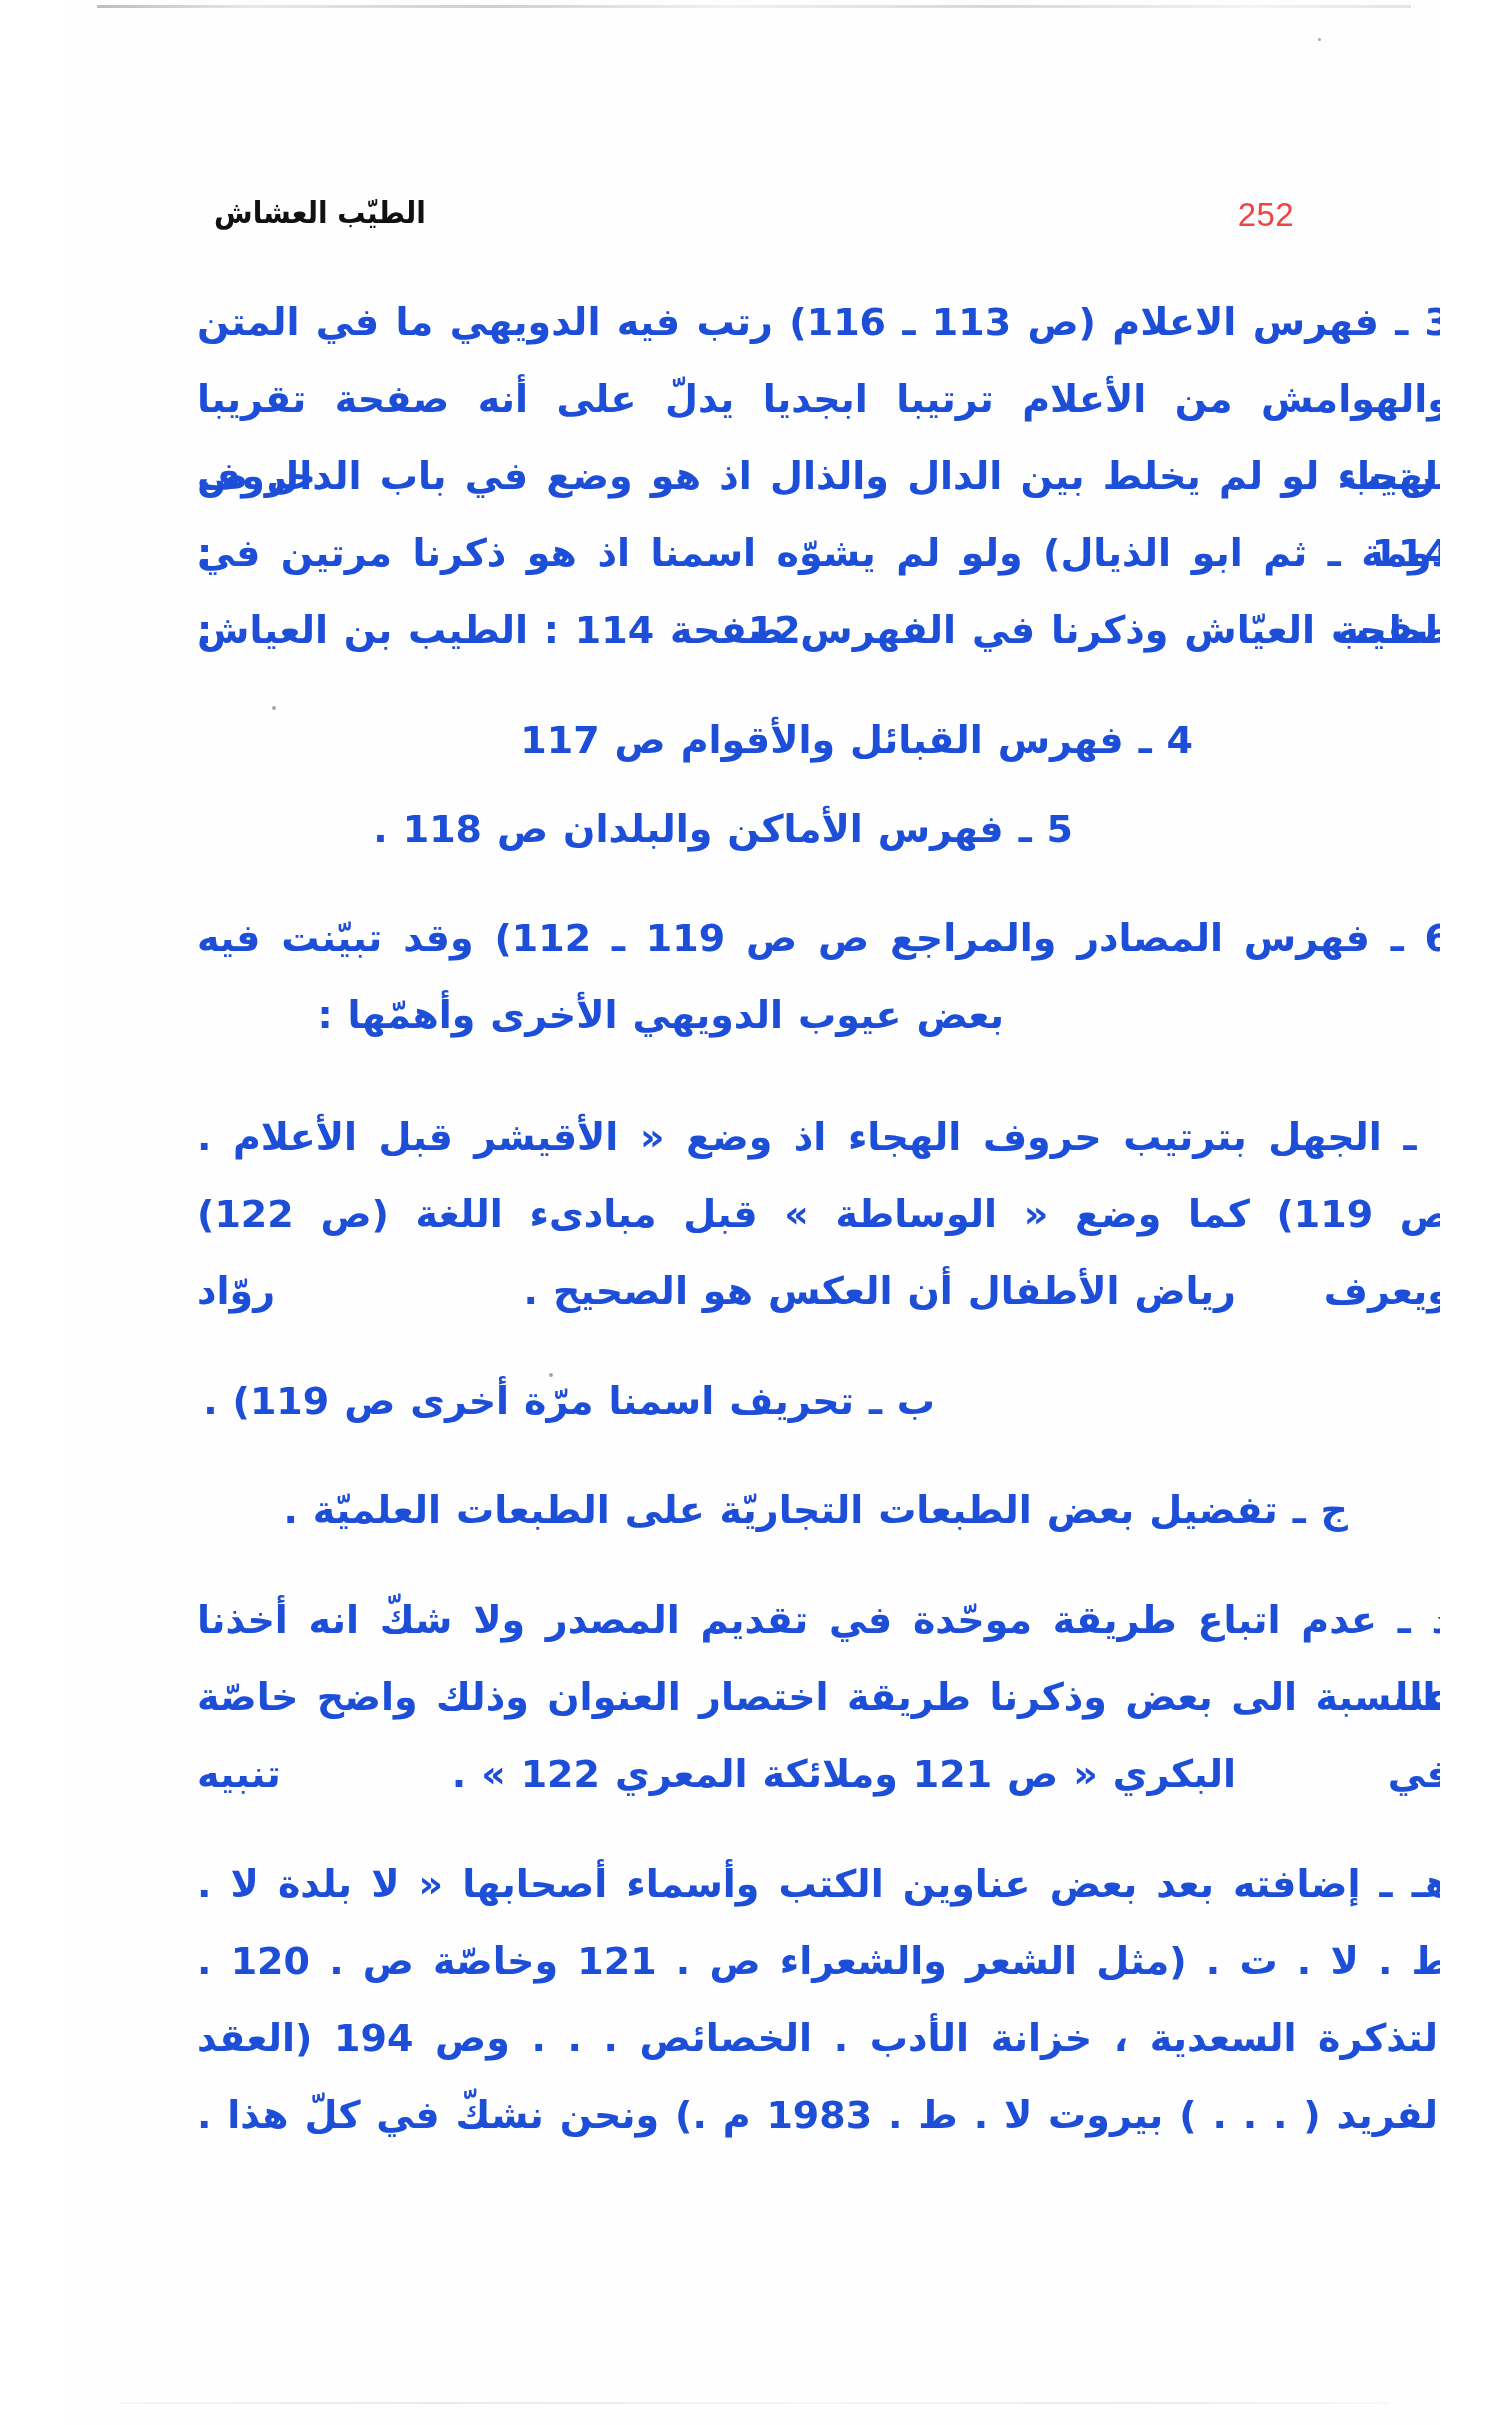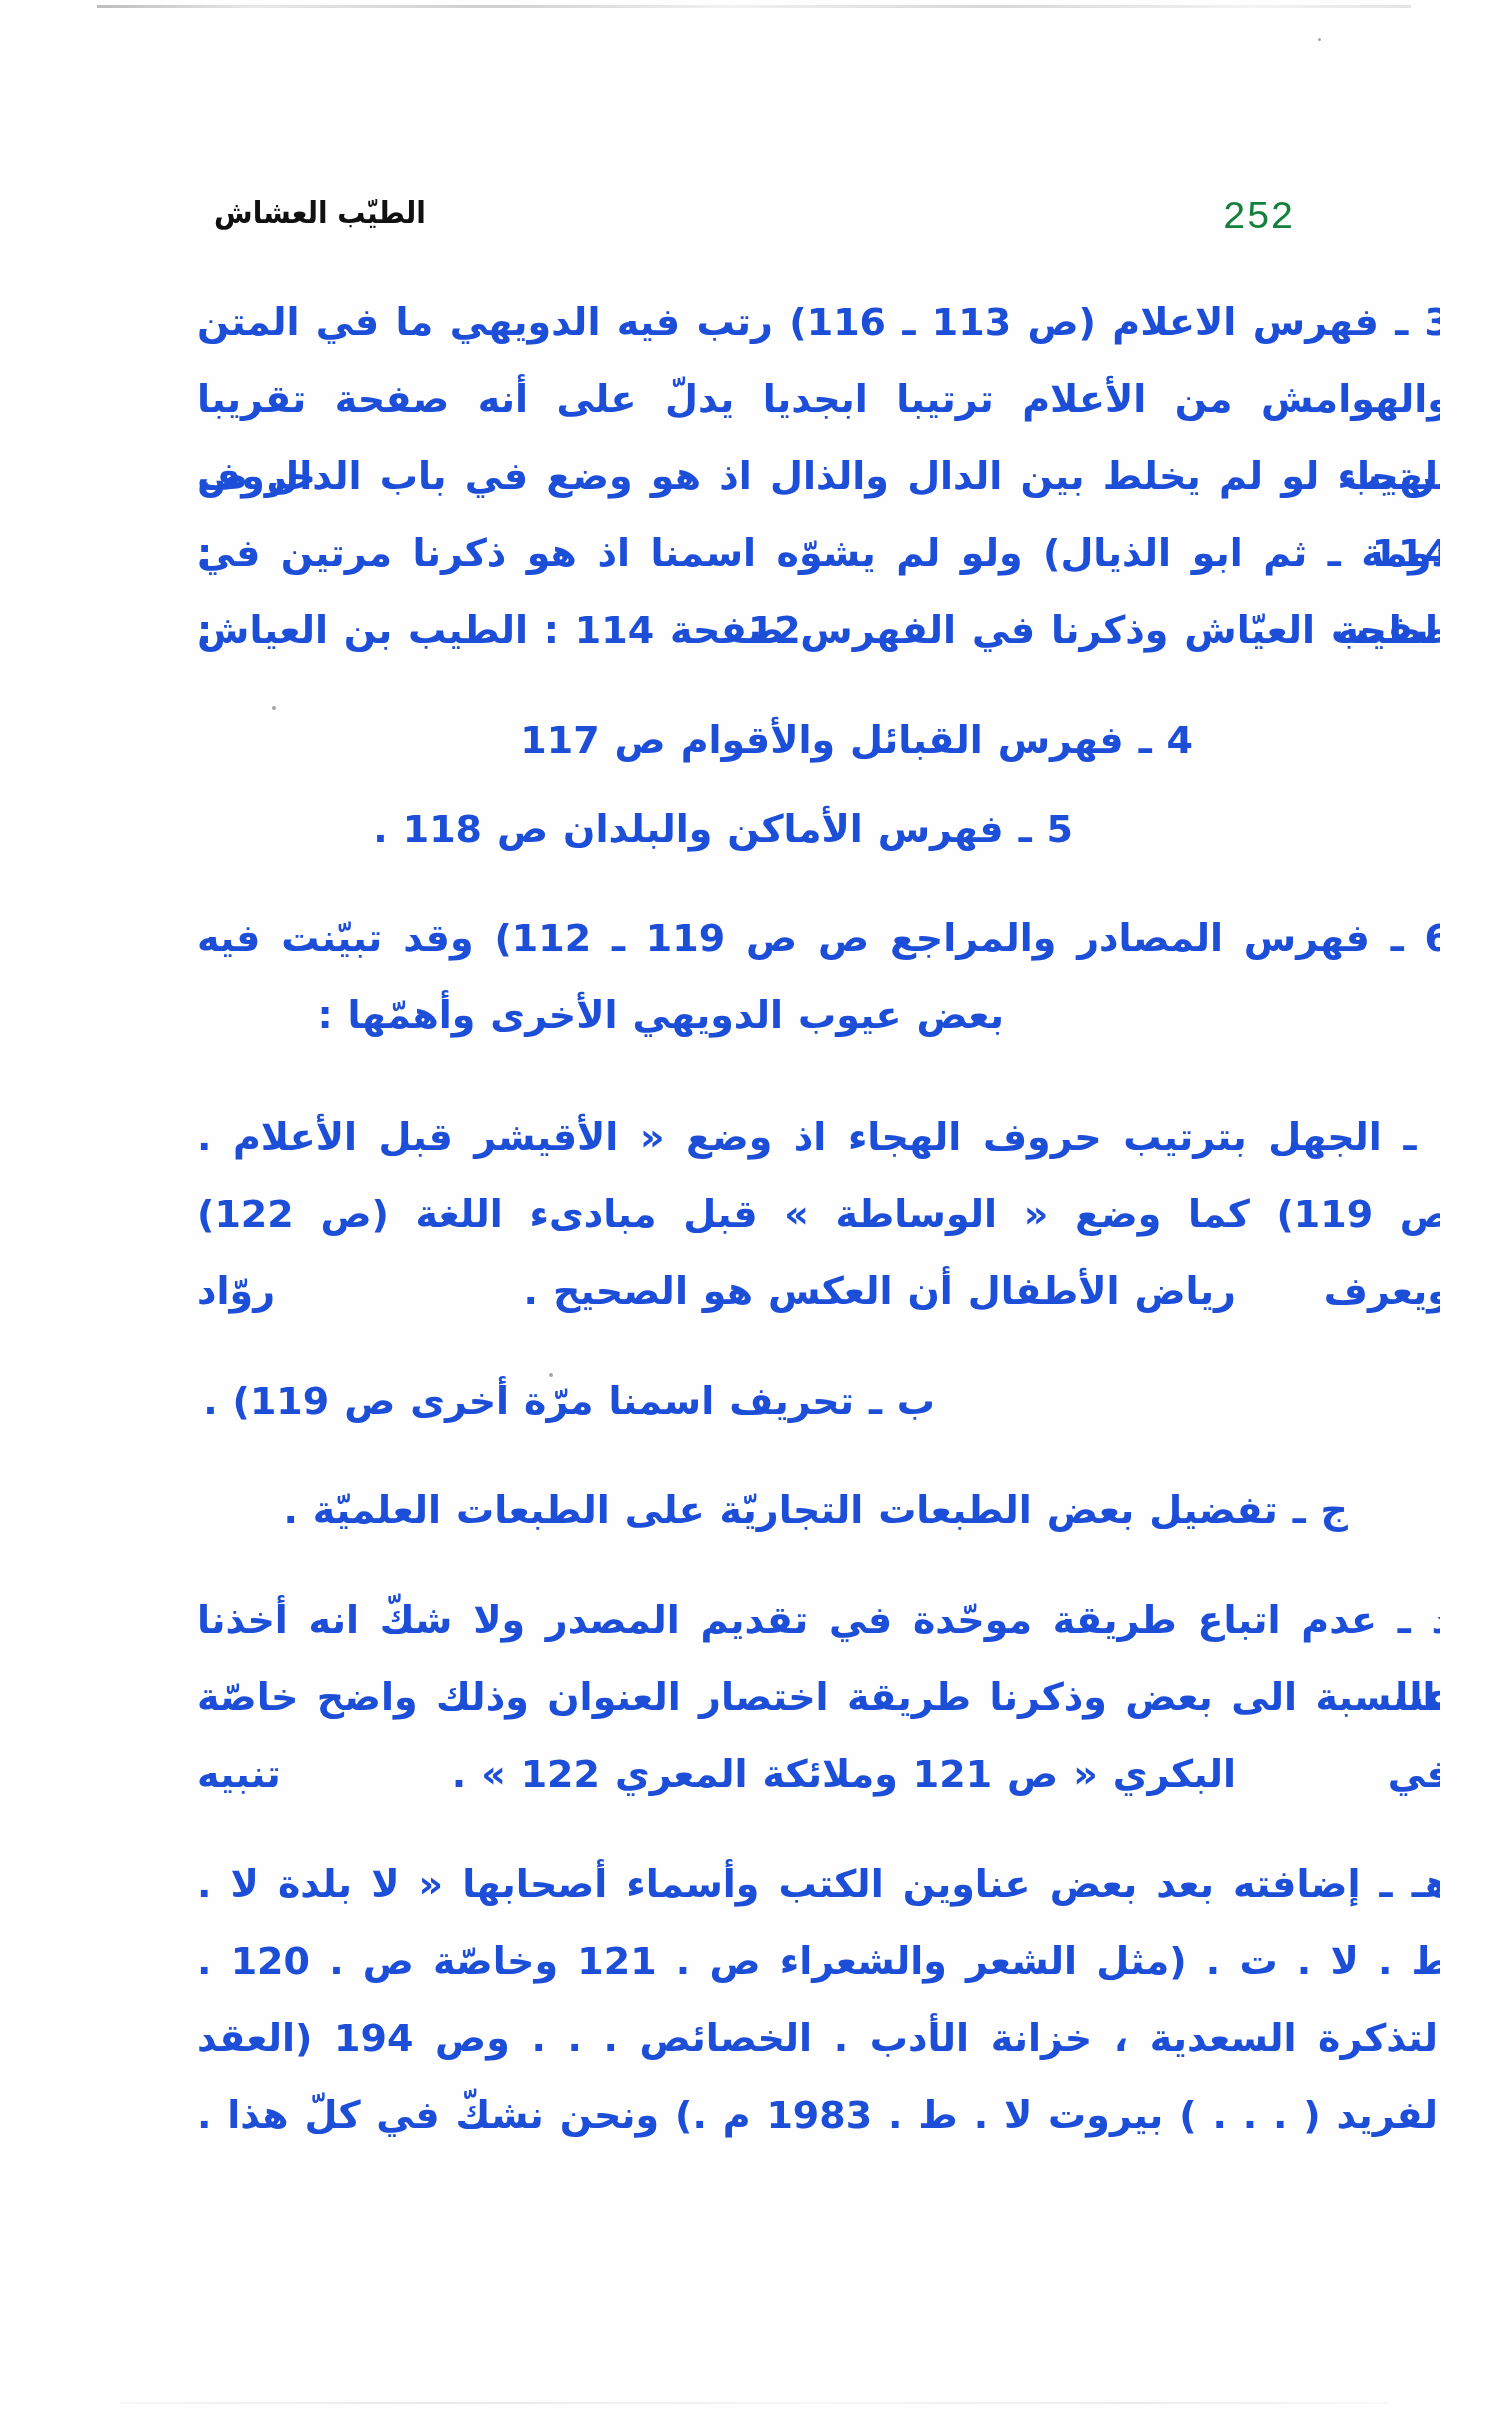--- a/index.html
+++ b/index.html
@@ -58,23 +58,23 @@
     top: 196px;
     left: 146px;
     right: 146px;
     height: 57px;
     display: flex;
     flex-direction: row-reverse;
     align-items: flex-start;
     justify-content: space-between;
   }
   .folio {
-    font-family: Liberation Mono, monospace;
-    font-size: 39px;
-    color: #15803d;
+    font-family: Liberation Sans, sans-serif;
+    font-size: 33px;
+    color: #ef4444;
     letter-spacing: 0.4px;
     direction: ltr;
   }
   .head-title {
     font-family: "DejaVu Sans", sans-serif;
     font-size: 28px;
     font-weight: 700;
     color: #111111;
     margin-right: 284px;
     transform: scaleY(1.06);

